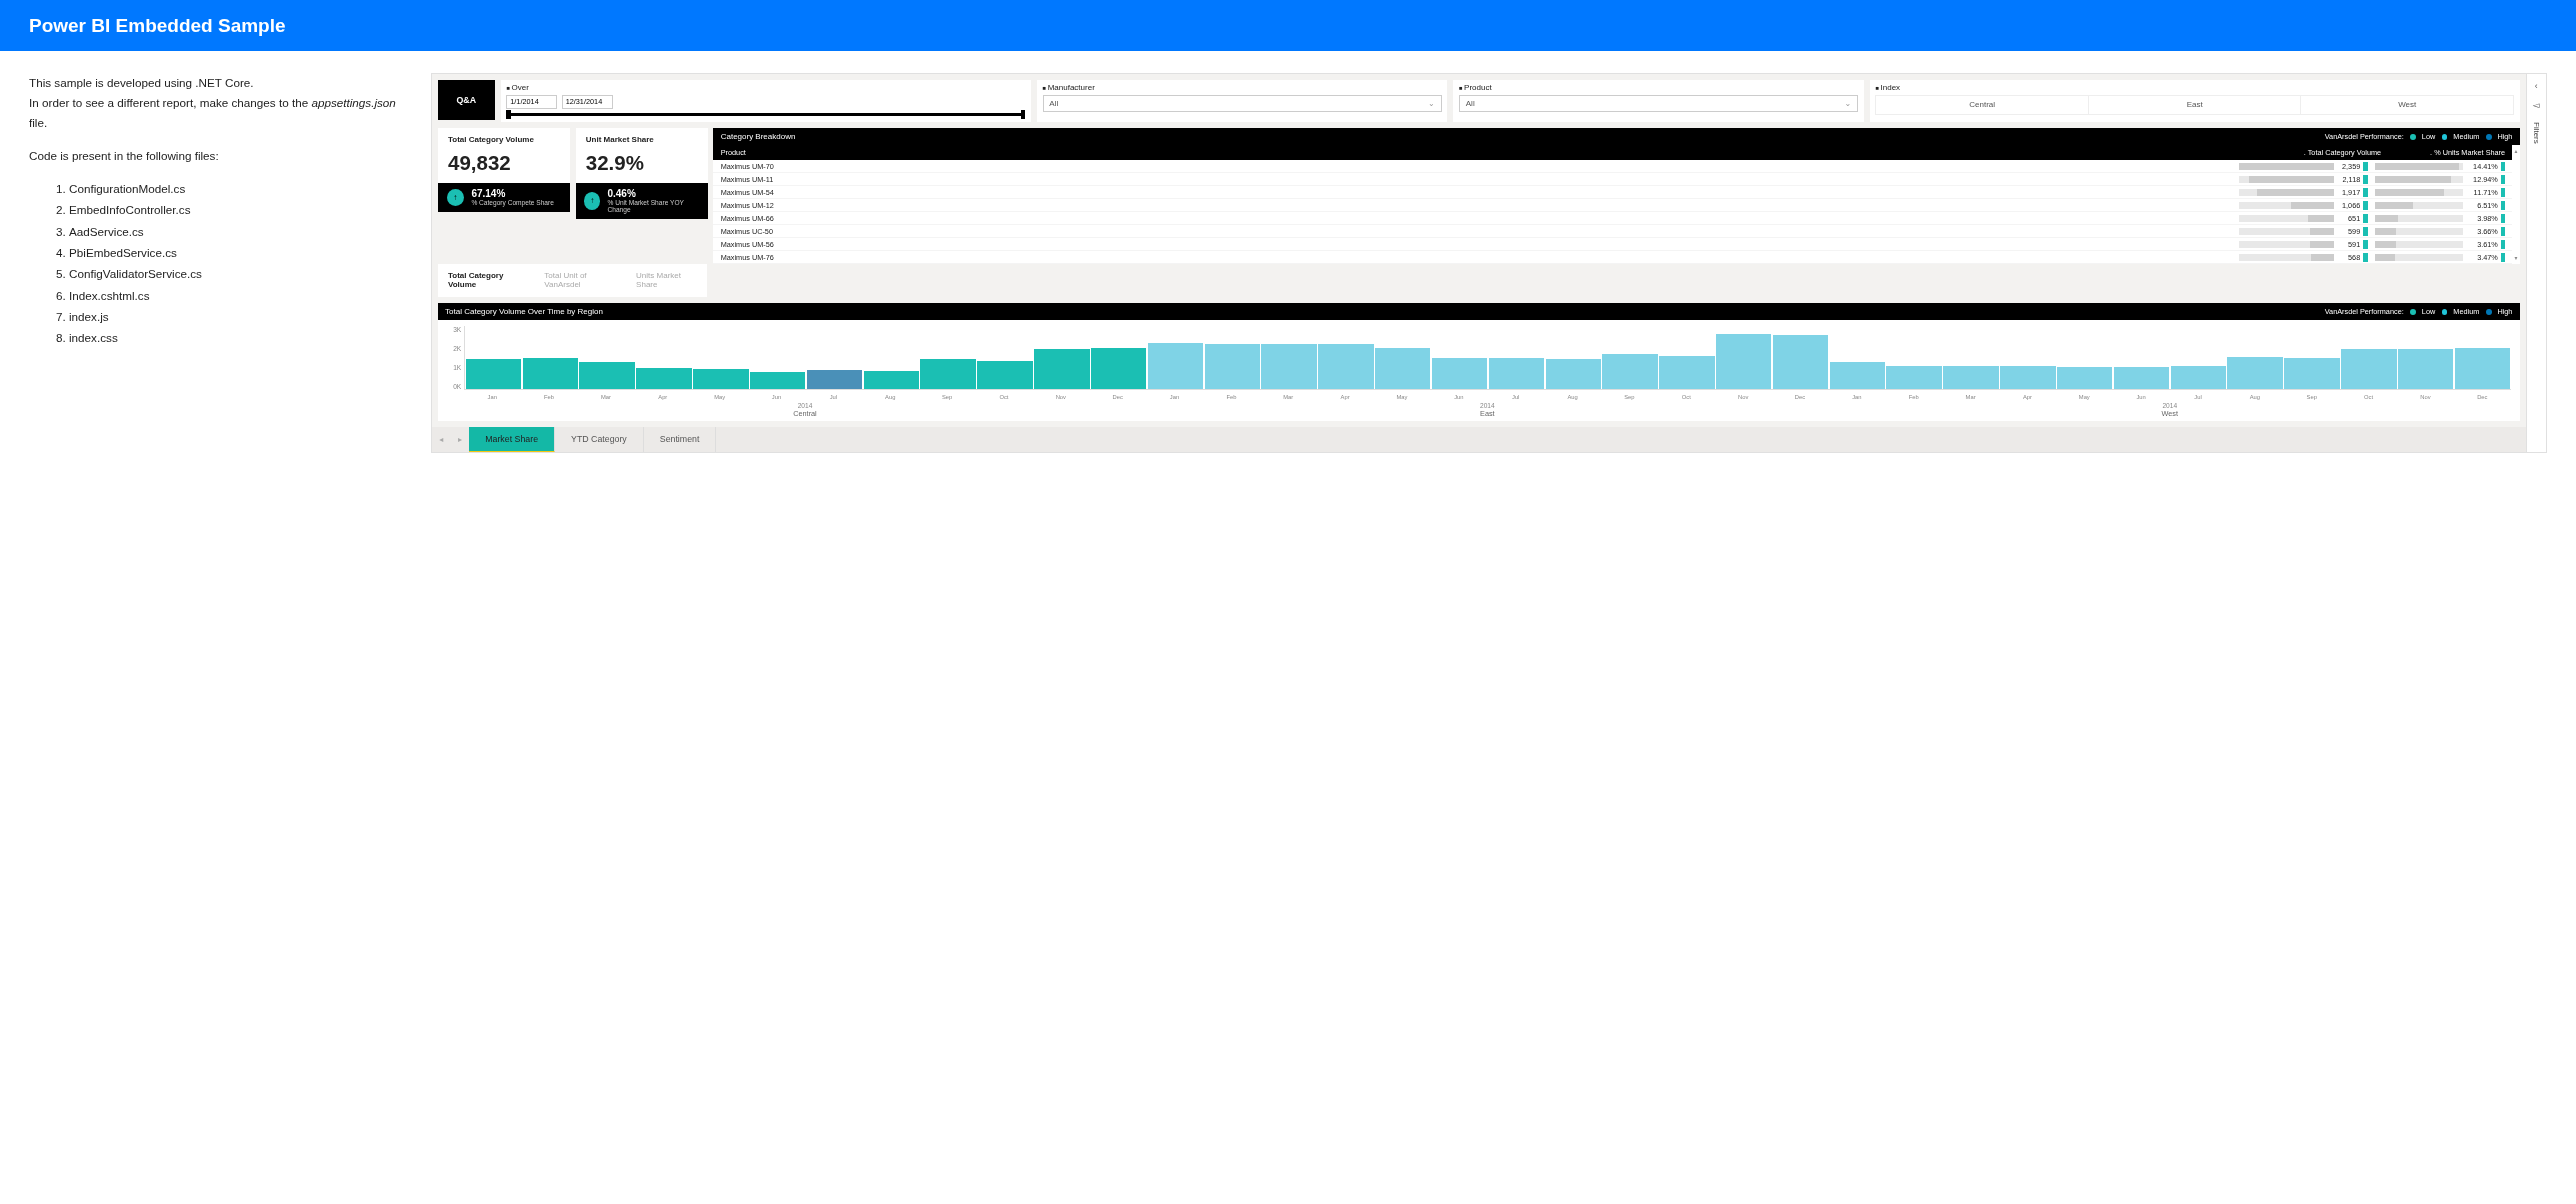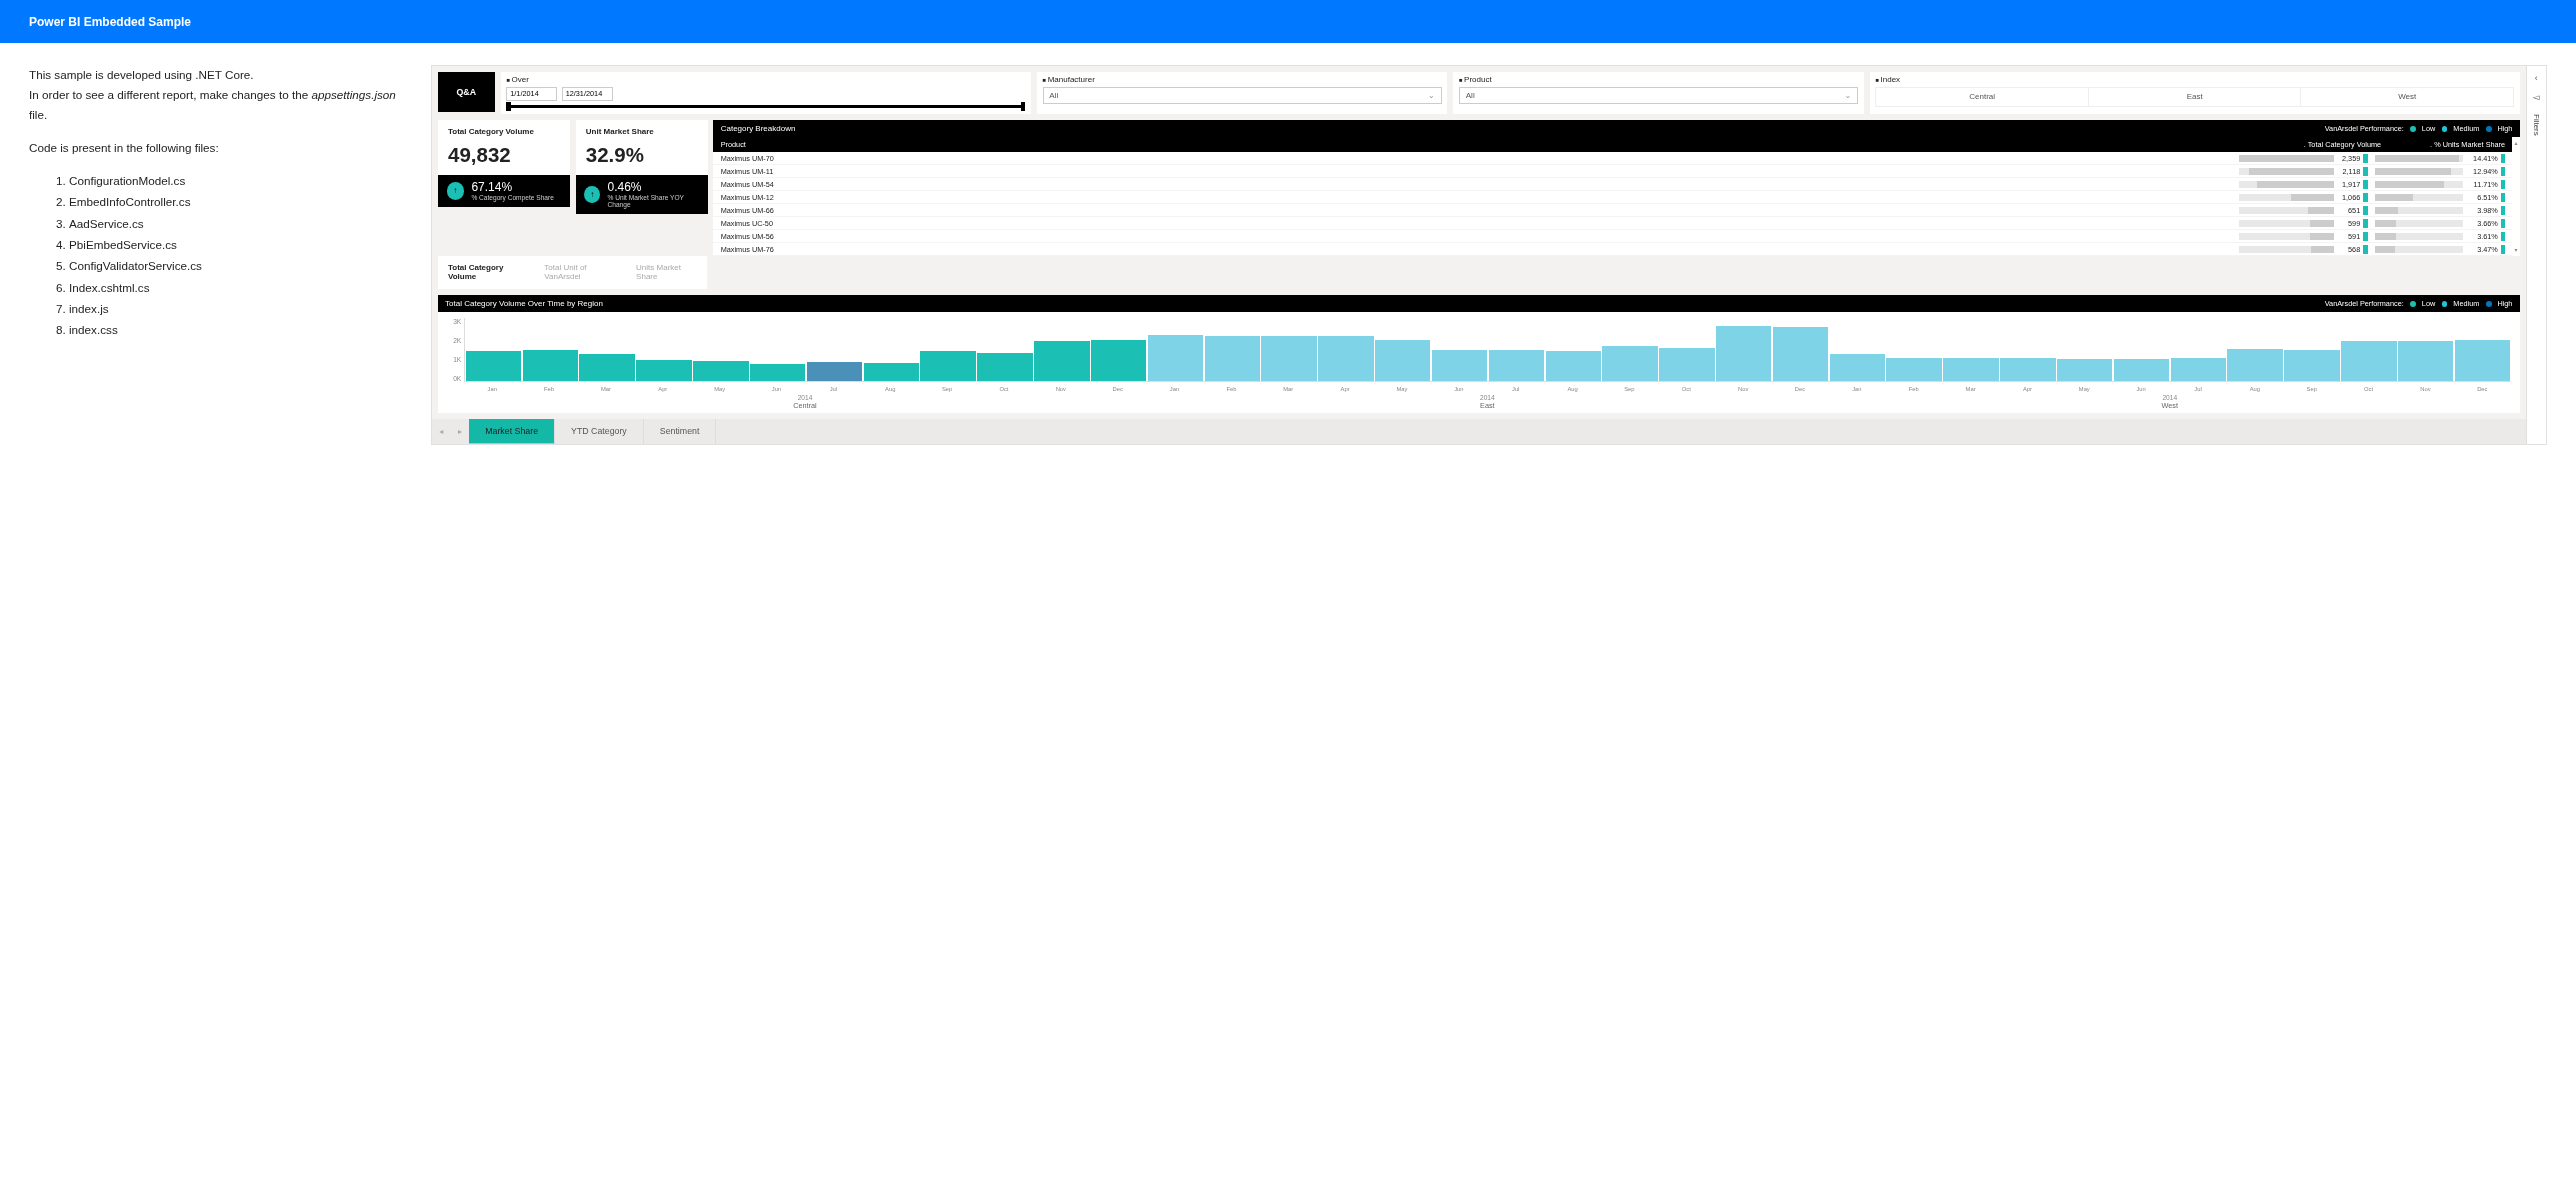--- a/index.html
+++ b/index.html
@@ -1,17 +1,17 @@
 <!DOCTYPE html>
 <html style="font-size:11.7px"><head>
 <meta charset="utf-8">
 <style>
 * { margin:0; padding:0; box-sizing:border-box; font-family:"Segoe UI",Arial,sans-serif; }
 body { background:#fff; color:#222; }
-.header { background:#0078FF; color:#fff; padding:14.6px 29px; font-size:12px; font-weight:600; }
+.header { background:#0078FF; color:#fff; padding:14.6px 29px; font-size:19px; font-weight:600; }
 .content { display:flex; padding:22px 29px; gap:22px; }
 .left { width:380px; font-size:11.7px; line-height:1.7; }
 .left p { margin-bottom:13px; }
 .left em { font-style:italic; }
 .left ol { margin-left:40px; margin-top:4.4px; }
 .left ol li { margin-bottom:1.5px; }
 .right { flex:1; }
 .report-wrap { display:flex; }
 .report { flex:1; background:#f3f2f0; border:0.7px solid #e0e0e0; height:380px; display:flex; flex-direction:column; font-size:8px; }
 .filters-pane { width:20.5px; background:#fff; border:0.7px solid #e0e0e0; border-left:none; display:flex; flex-direction:column; align-items:center; padding-top:7.3px; gap:8.8px; }
@@ -35,21 +35,21 @@
 .region-btns span { flex:1; text-align:center; padding:4.4px 0; font-size:8px; color:#555; border:0.7px solid #eee; border-left:none; }
 .region-btns span:first-child{border-left:0.7px solid #eee;}
 
 .kpi-row { display:flex; padding:0 5.8px; gap:5.8px; }
 .kpi-col { display:flex; flex-direction:column; gap:0; }
 .kpi-card { background:#fff; padding:7.3px 10.2px; }
 .kpi-card .t { font-size:8px; font-weight:600; margin-bottom:7.3px; }
 .kpi-card .v { font-size:20.5px; font-weight:700; }
 .kpi-black { background:#000; color:#fff; padding:5.8px 8.8px; display:flex; align-items:center; gap:7.3px; }
 .kpi-black .icon { width:17.5px; height:17.5px; border-radius:50%; background:#1bbfb3; display:flex; align-items:center; justify-content:center; color:#000; font-weight:bold; }
-.kpi-black .txt .p { font-size:12px; font-weight:400; }
+.kpi-black .txt .p { font-size:10px; font-weight:700; }
 .kpi-black .txt .s { font-size:6.6px; color:#ccc; }
 .kpi-tabs { background:#fff; display:flex; }
 .kpi-tabs span { padding:7.3px 10.2px; font-size:8px; color:#aaa; }
 .kpi-tabs span.active { color:#222; font-weight:600; }
 
 .breakdown { flex:1; background:#fff; display:flex; flex-direction:column; overflow:hidden; }
 .bh { background:#000; color:#fff; padding:4.4px 7.3px; display:flex; justify-content:space-between; align-items:center; font-size:8px; }
 .bh .leg { font-size:7.3px; }
 .bh .leg span { margin-left:4.4px; }
 .dot{display:inline-block;width:5.8px;height:5.8px;border-radius:50%;margin-right:1.5px;vertical-align:middle;}

